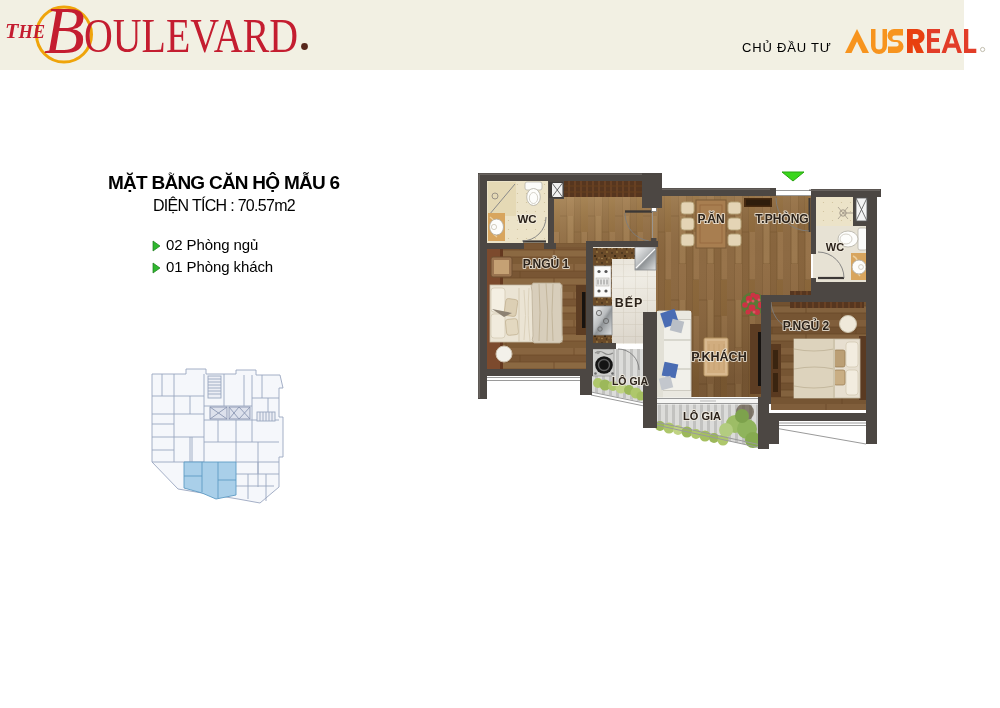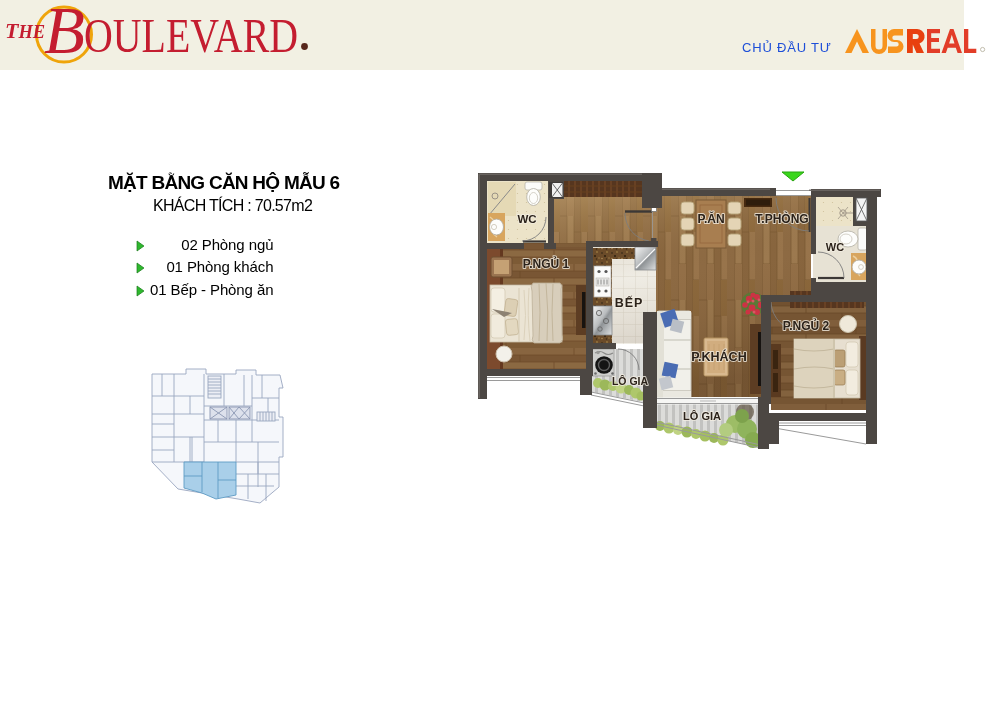--- a/index.html
+++ b/index.html
@@ -1,68 +1,65 @@
 <!DOCTYPE html>
 <html><head>
 <meta charset="utf-8">
 <style>
   html,body{margin:0;padding:0;}
   body{width:1000px;height:708px;background:#ffffff;font-family:"Liberation Sans",sans-serif;position:relative;overflow:hidden;}
   #header{position:absolute;left:0;top:0;width:964px;height:70px;background:#f2f0e3;}
   #title{position:absolute;left:108px;top:172px;font-size:19px;font-weight:bold;color:#000;letter-spacing:-0.75px;}
   #subtitle{position:absolute;left:153px;top:197px;font-size:16px;color:#000;letter-spacing:-0.7px;}
-  #list{position:absolute;left:136px;top:236px;text-align:right;}
+  #list{position:absolute;left:152px;top:236px;}
   .li{position:relative;padding-left:14px;height:22.3px;font-size:15px;color:#000;letter-spacing:-0.1px;}
   .li svg{position:absolute;left:0;top:4px;}
   #miniplan{position:absolute;left:140px;top:362px;}
   #mainplan{position:absolute;left:460px;top:150px;}
 </style>
 </head>
 <body>
 <div id="header">
   <svg width="400" height="70" viewBox="0 0 400 70" style="position:absolute;left:0;top:0">
     <circle cx="64" cy="34.5" r="27.5" fill="none" stroke="#efa40a" stroke-width="3"></circle>
     <text x="5" y="37.5" font-family="Liberation Serif" font-style="italic" font-weight="bold" font-size="22" fill="#c41d30">T<tspan font-size="18.5">HE</tspan></text>
     <text x="44" y="53" font-family="Liberation Serif" font-style="italic" font-size="67" fill="#c41d30">B</text>
     <text x="84" y="51.5" font-family="Liberation Serif" font-size="48" fill="#c41d30" textLength="214" lengthAdjust="spacingAndGlyphs">OULEVARD</text>
     <circle cx="304.5" cy="46.5" r="3.4" fill="#57271b"></circle>
   </svg>
-  <div style="position:absolute;left:742px;top:40px;font-size:13px;color:#1d4ed8;letter-spacing:0.8px;">CHỦ ĐẦU TƯ</div>
+  <div style="position:absolute;left:742px;top:40px;font-size:13px;color:#000000;letter-spacing:0.8px;">CHỦ ĐẦU TƯ</div>
   <svg width="160" height="40" viewBox="0 0 160 40" style="position:absolute;left:840px;top:20px">
 
     <path d="M 17,9 L 29,33 22.5,33 17,21.5 11.5,33 5,33 Z" fill="#f7941e"></path>
 
     <path d="M 31,9 h 4.5 v 17 a 3.5 3.5 0 0 0 7 0 v -17 h 4.5 v 17 a 8 8 0 0 1 -16 0 Z" fill="#f7941e"></path>
 
     <path d="M 63,9 h -9 a 6.5 6.5 0 0 0 0 13 h 2.5 a 2.2 2.2 0 0 1 0 4.4 H 48 V 33 h 9 a 6.5 6.5 0 0 0 0 -13 h -2.5 a 2.2 2.2 0 0 1 0 -4.4 H 63 Z" fill="#f7941e"></path>
 
     <path d="M 67,9 h 10 a 7.5 7.5 0 0 1 2.5 14.6 L 84,33 H 76.5 L 72.8,24.5 V 33 H 67 Z M 72.8,14 v 5 h 3.4 a 2.5 2.5 0 0 0 0 -5 Z" fill="#e8400f"></path>
 
     <path d="M 87,9 h 13 v 4.2 h -8.8 v 4.7 h 7.8 v 4.2 h -7.8 v 6.7 h 8.8 V 33 H 87 Z" fill="#e23d28"></path>
 
     <path d="M 110,9 h 3.5 L 122,33 h -4.4 l -1.8 -5.2 h -8.1 L 105.9,33 h -4.4 Z M 111.8,14.8 l -2.7,8.8 h 5.4 Z" fill="#e23d28"></path>
 
     <path d="M 124,9 h 4.3 v 19.8 h 8 V 33 H 124 Z" fill="#e23d28"></path>
     <circle cx="142.6" cy="29.5" r="2.1" fill="none" stroke="#bab5a5" stroke-width="0.9"></circle>
   </svg>
 </div>
 
 <div id="title">MẶT BẰNG CĂN HỘ MẪU 6</div>
-<div id="subtitle">KHÁCH TÍCH : 70.57m2</div>
+<div id="subtitle">DIỆN TÍCH : 70.57m2</div>
 
 <div id="list">
   <div class="li"><svg width="9" height="12">
         <path d="M1,1 L8,6 1,11 Z" fill="#2eb82e" stroke="#1a7a1a" stroke-width="0.7"></path>
       </svg>02 Phòng ngủ</div>
   <div class="li"><svg width="9" height="12">
         <path d="M1,1 L8,6 1,11 Z" fill="#2eb82e" stroke="#1a7a1a" stroke-width="0.7"></path>
       </svg>01 Phòng khách</div>
-  <div class="li"><svg width="9" height="12">
-        <path d="M1,1 L8,6 1,11 Z" fill="#2eb82e" stroke="#1a7a1a" stroke-width="0.7"></path>
-      </svg>01 Bếp - Phòng ăn</div>
 </div>
 
 <svg id="miniplan" width="155" height="150" viewBox="0 0 155 150">
   <g stroke="#9aa6bf" stroke-width="0.9" fill="none" stroke-linejoin="miter">
     <polygon points="12,12 46,12 46,7 66,7 66,12 96,12 96,8 116,8 116,13 140,13 143,26 139,26 139,55 143,55 143,95 139,95 139,125 120,141 98,137 62,131 38,127 12,100" fill="#f5f7fb"></polygon>
 
     <line x1="34" y1="12" x2="34" y2="52"></line>
     <line x1="12" y1="34" x2="64" y2="34"></line>
     <line x1="12" y1="52" x2="64" y2="52"></line>
     <line x1="12" y1="75" x2="64" y2="75"></line>

